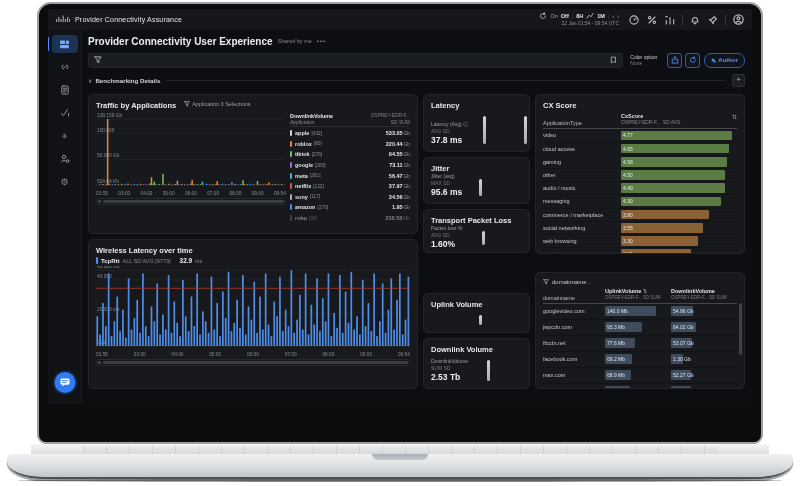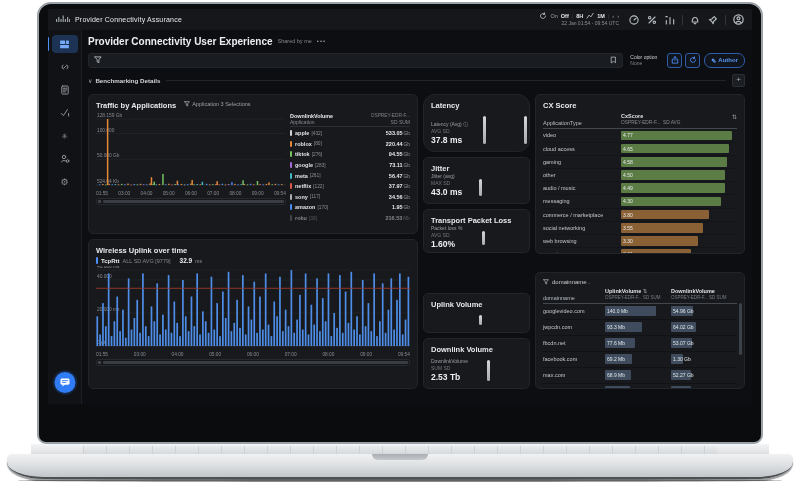--- a/index.html
+++ b/index.html
@@ -489,21 +489,21 @@
                           <span class="lapp">roku</span>
                           <span class="lcount">[38]</span>
                           <span class="lval">216.53<span class="lunit">Mb</span></span>
                         </div>
                       </div>
                   </div>
                 </div>
               </section>
 
               <section class="panel wirelessP">
-                <div class="phead">Wireless Uplink over time</div>
+                <div class="phead">Wireless Latency over time</div>
                 <div class="wl-leg">
                   <span class="wl-sw"></span>
                   <span class="wl-series">TcpRtt</span>
                   <span>ALL  SD  AVG  [9779]</span>
                   <span class="wl-val">32.9</span>
                   <span class="wl-unit">ms</span>
                 </div>
                 <svg id="wireless-svg" width="314" height="84">
                     <line x1="0" y1="4" x2="314" y2="4" stroke="#23262b" stroke-width="0.7"></line>
                     <text x="1" y="2" font-size="4.8" fill="#878c92">46.080 ms</text>
@@ -637,36 +637,36 @@
                     <span>09:54</span>
                   </div>
                 <div class="hscroll">
                     <div class="hnub"></div>
                     <div class="hhandle"></div>
                   </div>
               </section>
             </div>
 
             <div class="colM" id="col-mid">
-                <section class="panel kpi" style="height: 65px; border-radius: 12px;">
+                <section class="panel kpi" style="height: 65px;">
                   <div class="phead">Latency</div>
                   <div class="metric">
                     <div class="mlabel">Latency (Avg)<span> ⓘ</span></div>
                     <div class="magg">AVG  SD</div>
                     <div class="mval">37.8 ms</div>
                   </div>
                   <div class="vbar" style="left: 56%;"></div>
                   <div class="vbar" style="left: 95%;"></div>
                 </section>
                 <section class="panel kpi" style="height: 52px;">
                   <div class="phead">Jitter</div>
                   <div class="metric">
                     <div class="mlabel">Jitter (avg)</div>
                     <div class="magg">MAX  SD</div>
-                    <div class="mval">43.0 ms</div>
+                    <div class="mval">95.6 ms</div>
                   </div>
                   <div class="vbar" style="left: 52%;"></div>
                 </section>
                 <section class="panel kpi" style="height: 49px;">
                   <div class="phead">Transport Packet Loss</div>
                   <div class="metric">
                     <div class="mlabel">Packet loss %</div>
                     <div class="magg">AVG  SD</div>
                     <div class="mval">1.60%</div>
                   </div>

